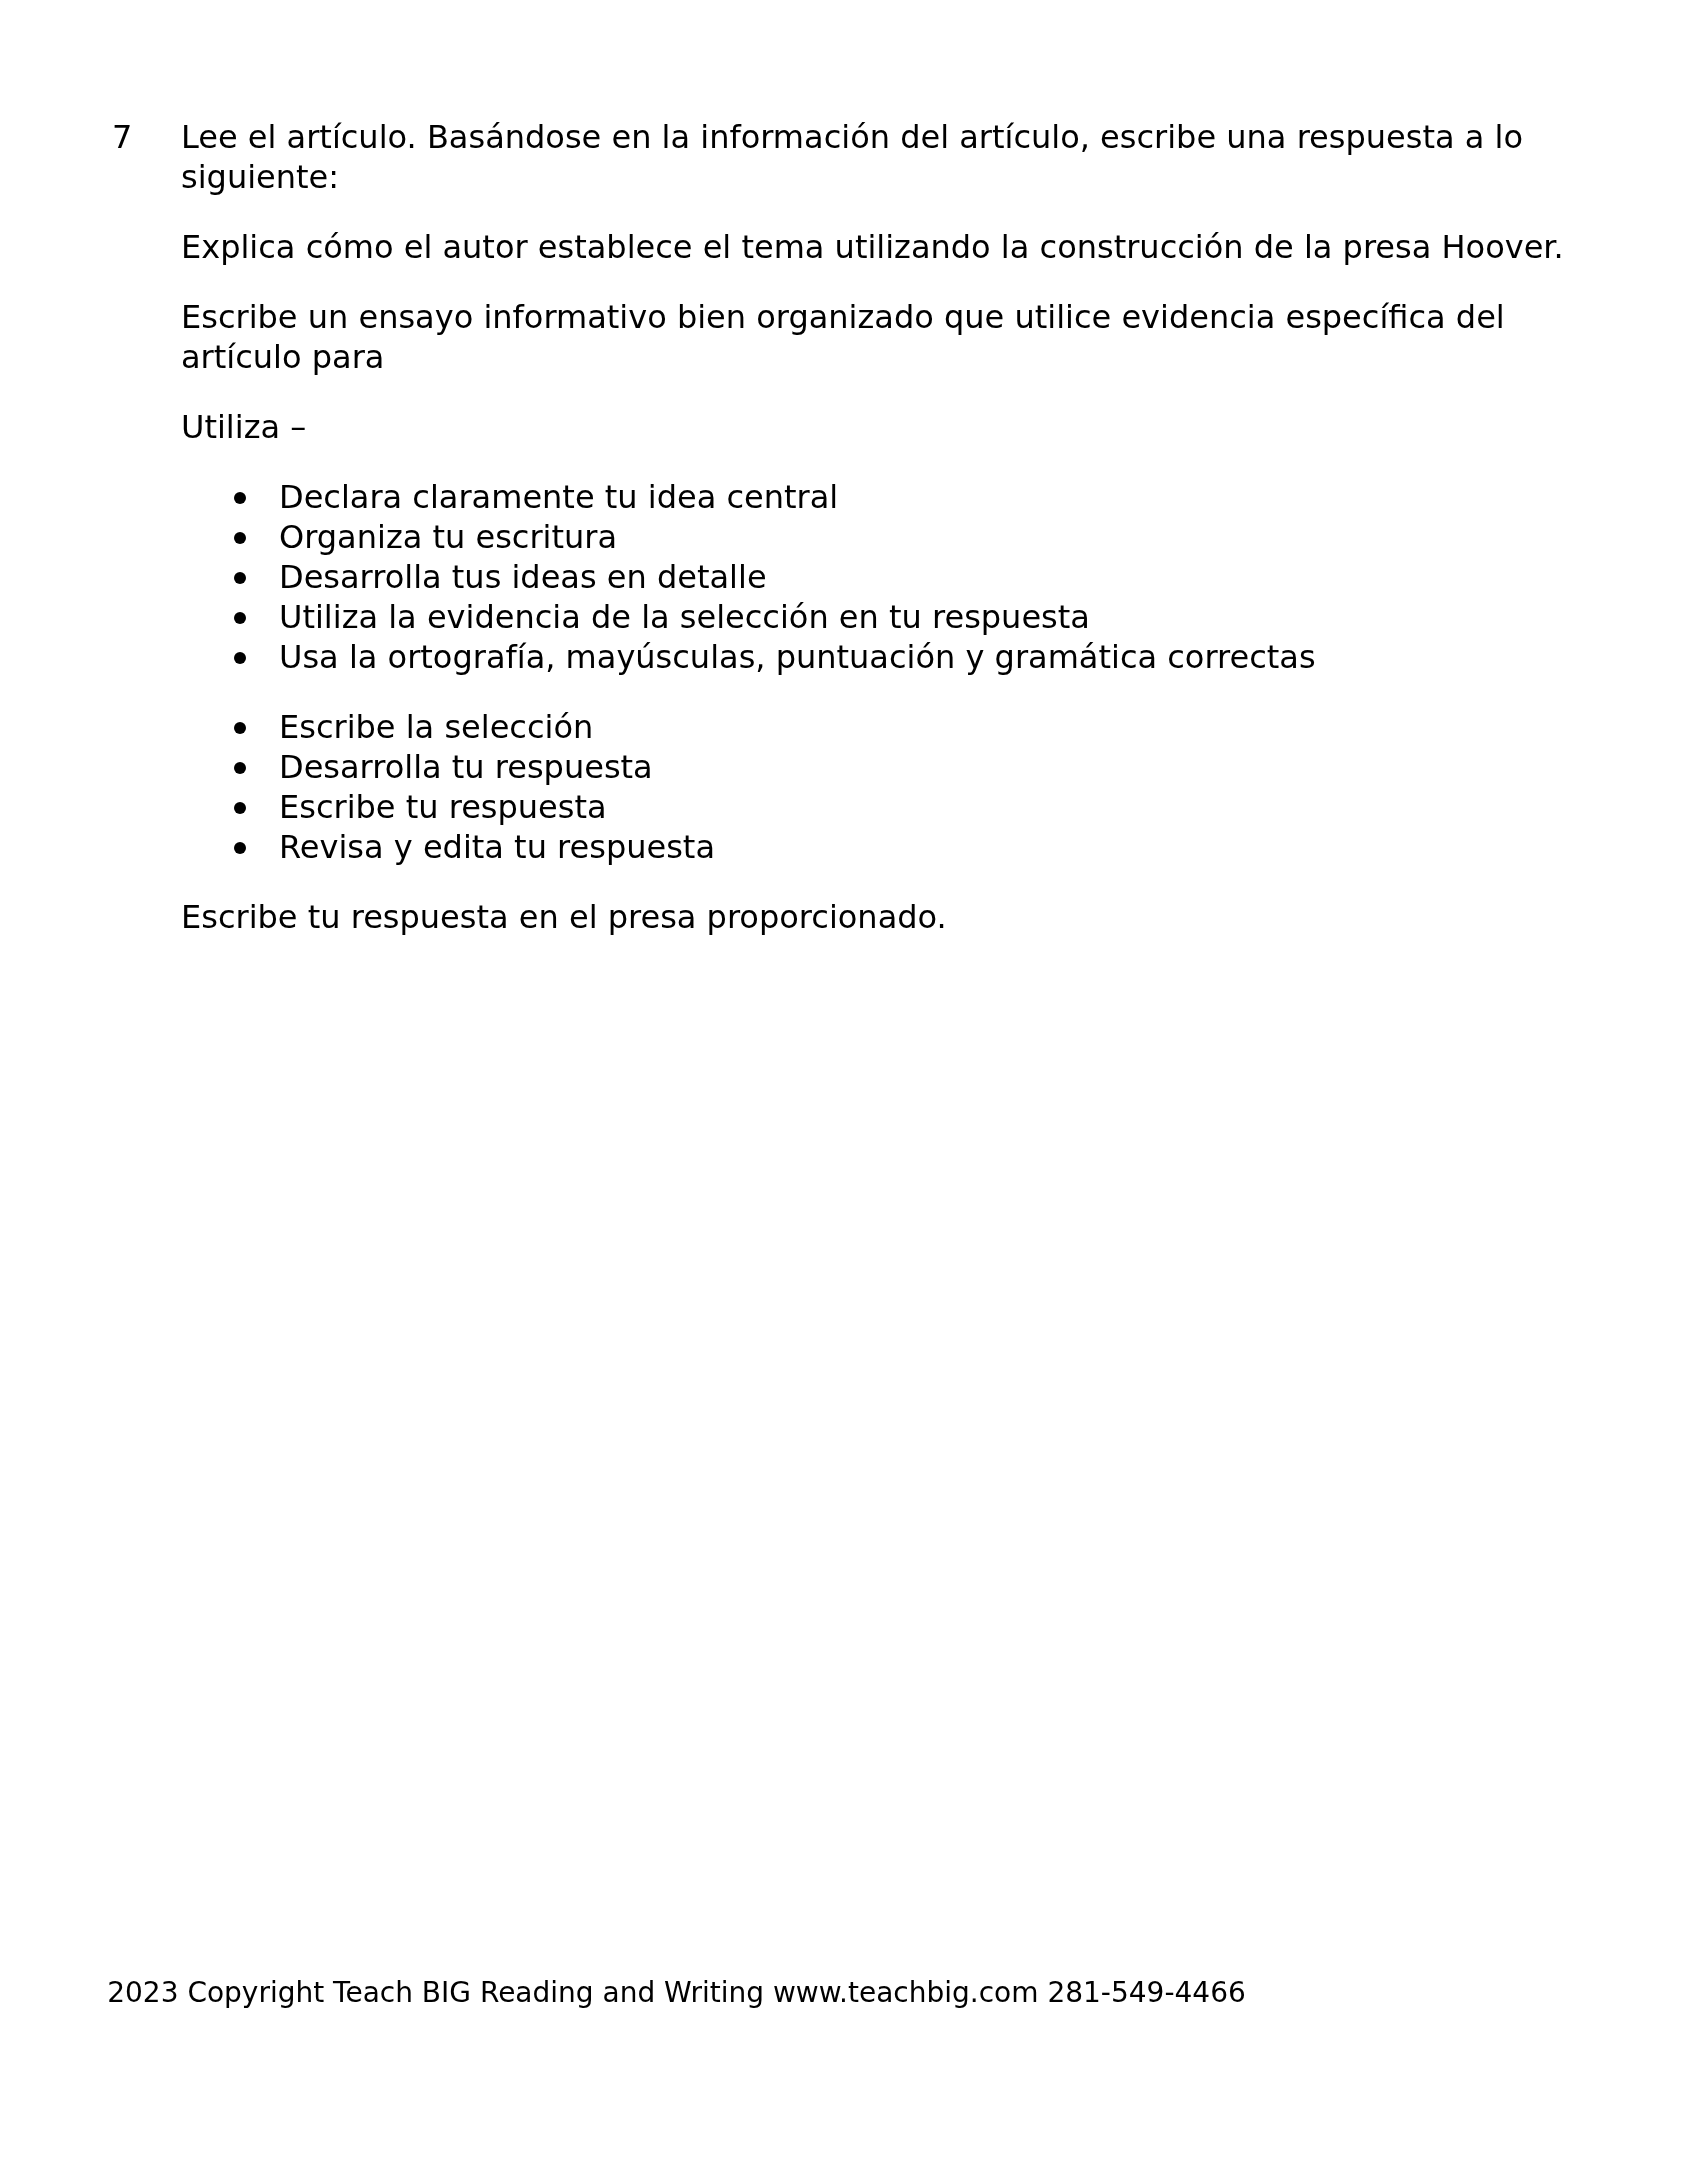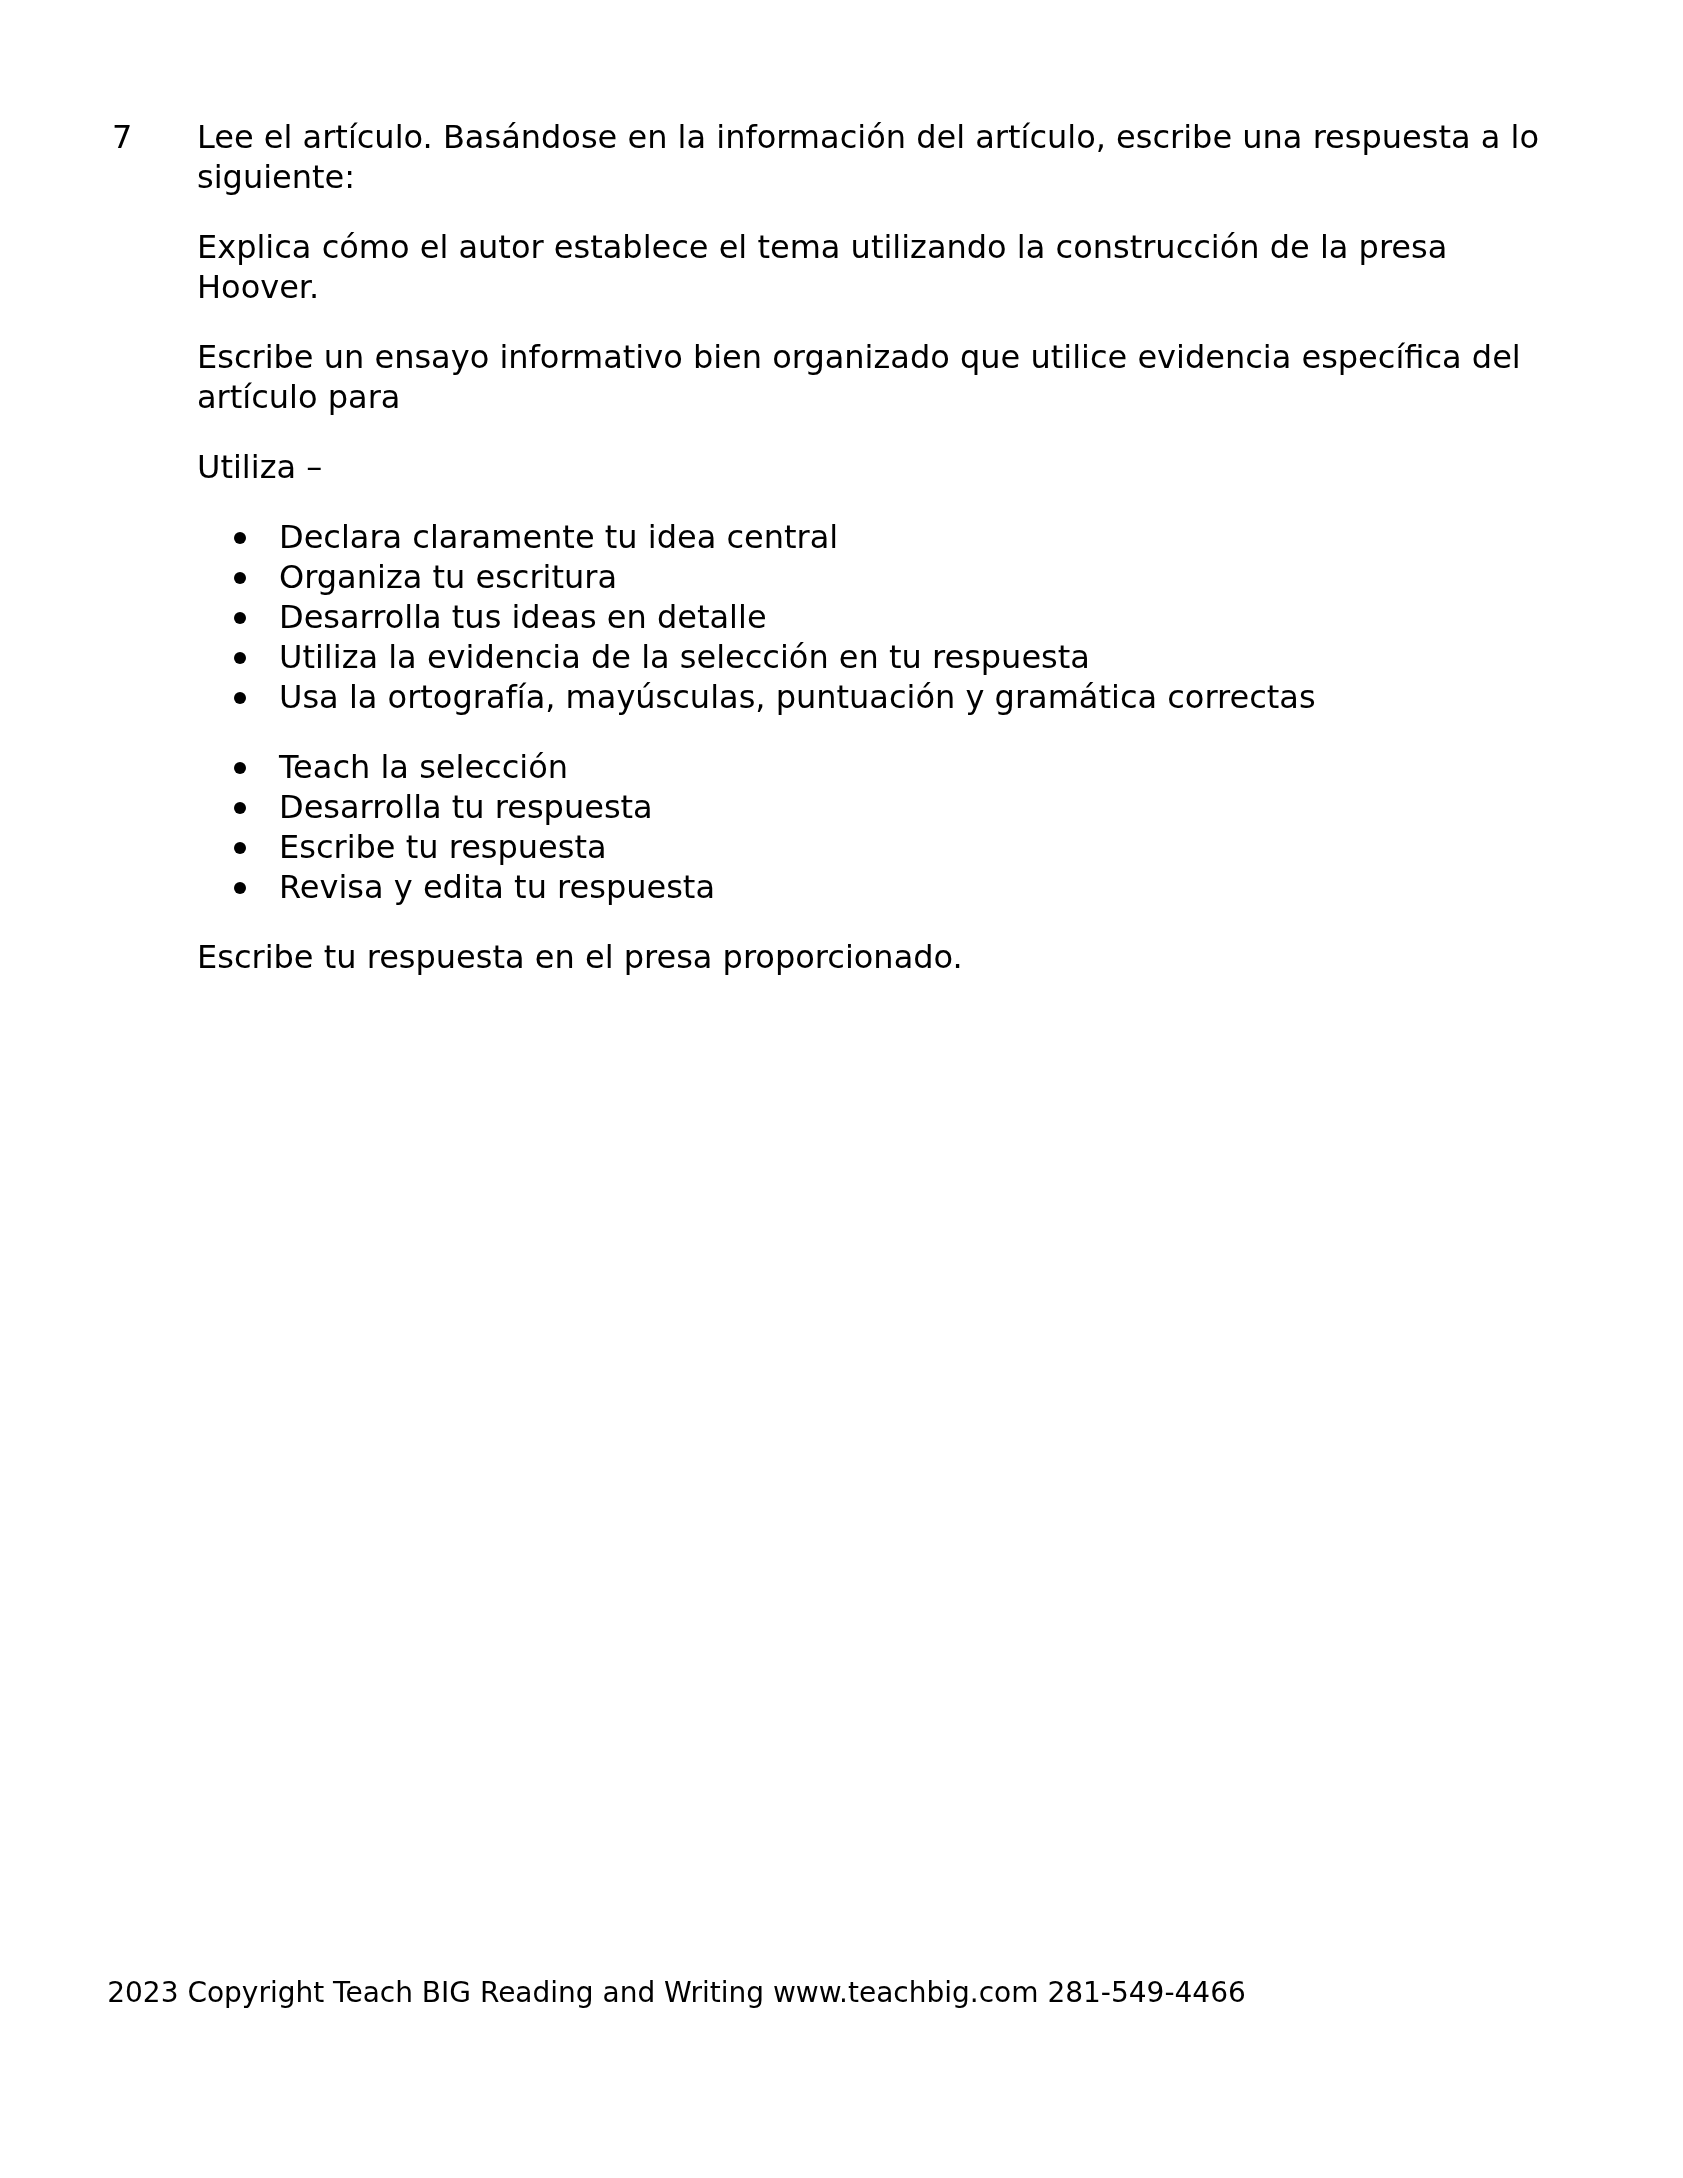--- a/index.html
+++ b/index.html
@@ -22,21 +22,21 @@
       left: 112px;
       top: 117px;
     }
     .q-body {
       position: absolute;
       left: 181px;
       top: 117px;
       width: 1386px;
     }
     .para {
-      margin: 0 0 30px 16px;
+      margin: 0 0 30px 0;
     }
     ul.bullets {
       list-style: none;
       margin: 7px 0 30px 0;
       padding: 0;
     }
     ul.bullets li {
       position: relative;
       padding-left: 98px;
       height: 40px;
@@ -74,21 +74,21 @@
   <ul class="bullets">
     <li><span class="dot"></span><span>Declara claramente tu idea central</span></li>
     <li><span class="dot"></span><span>Organiza tu escritura</span></li>
     <li><span class="dot"></span><span>Desarrolla tus ideas en detalle</span></li>
     <li><span class="dot"></span><span>Utiliza la evidencia de la selección en tu respuesta</span></li>
     <li><span class="dot"></span><span>Usa la ortografía, mayúsculas, puntuación y gramática correctas</span></li>
   </ul>
 
 
   <ul class="bullets">
-    <li><span class="dot"></span><span>Teach la selección</span></li>
+    <li><span class="dot"></span><span>Escribe la selección</span></li>
     <li><span class="dot"></span><span>Desarrolla tu respuesta</span></li>
     <li><span class="dot"></span><span>Escribe tu respuesta</span></li>
     <li><span class="dot"></span><span>Revisa y edita tu respuesta</span></li>
   </ul>
 
   <p class="para">Escribe tu respuesta en el presa proporcionado.</p>
 </div>
 
 <div class="footer">2023 Copyright Teach BIG Reading and Writing www.teachbig.com 281-549-4466</div>
 

